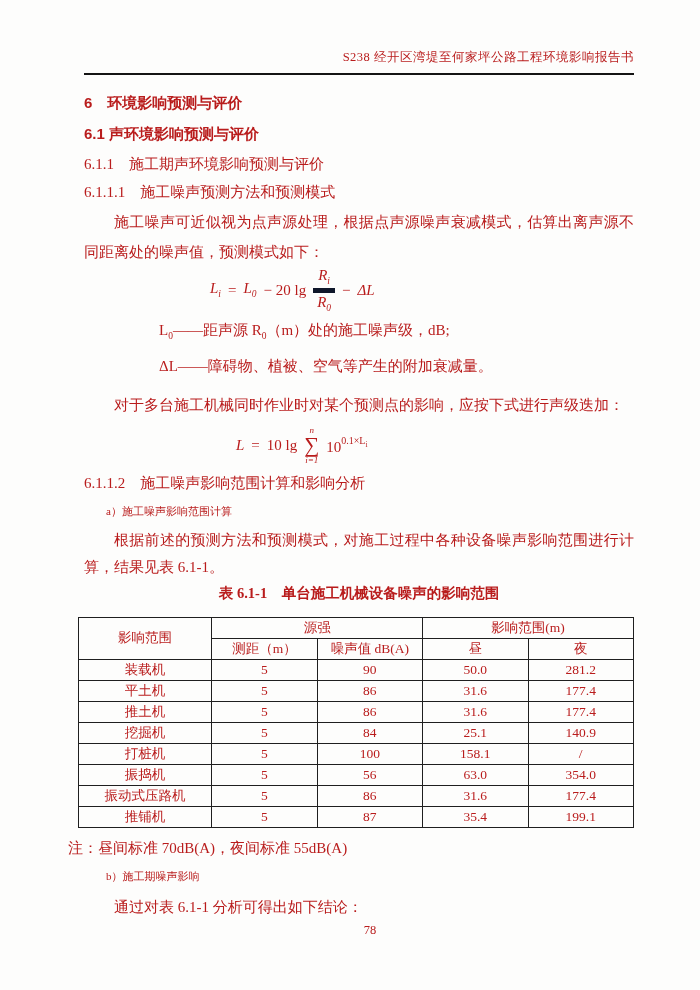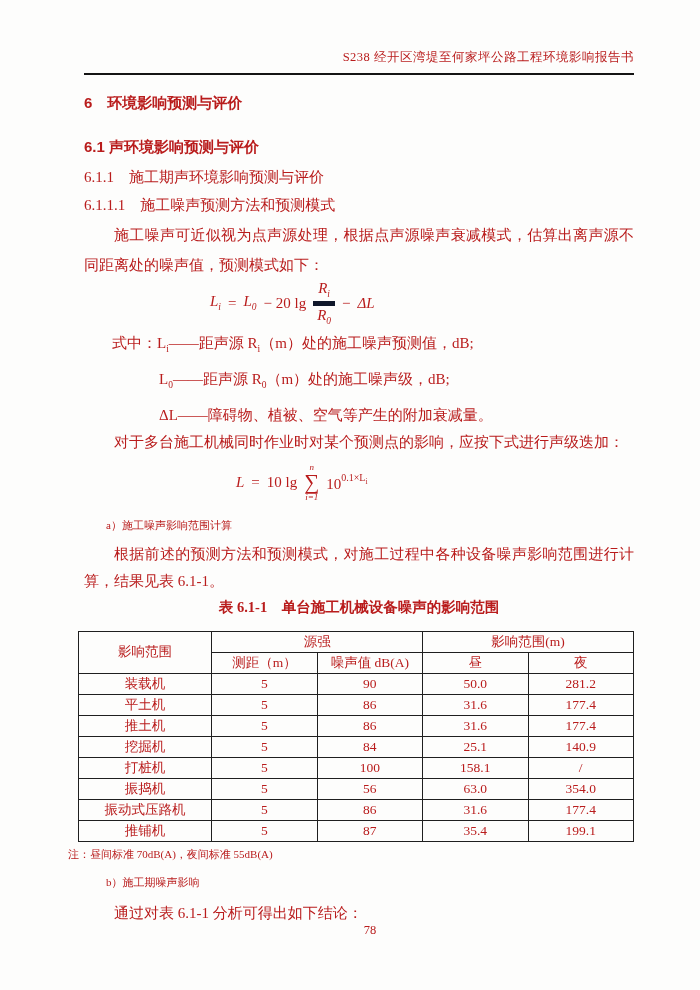--- a/index.html
+++ b/index.html
@@ -21,32 +21,32 @@
     line-height:15px;
     letter-spacing:.5px;
   }
   .header-rule{border:none;border-top:2px solid #141414;margin:8px 0 0 0;}
   
   .h1,.h2{
     font-family:"Liberation Sans","DejaVu Sans",sans-serif;
     font-weight:bold;font-size:15px;line-height:18px;margin:0;
   }
   .h1{margin-top:19px;}
-  .h2{margin-top:26px;}
+  .h2{margin-top:13px;}
   .h3,.h4,.h5{font-weight:normal;font-size:15px;line-height:18px;margin:0;}
   .h3{margin-top:12px;}
   .h4{margin-top:10px;}
   .h5{margin-top:5px;}
   
   .para{
     margin:0;font-size:15px;line-height:30px;
     text-indent:2em;text-align:justify;
   }
   .p1{margin-top:6px;line-height:30px;}
-  .p2{margin-top:0;line-height:25px;}
+  .p2{margin-top:12px;line-height:25px;}
   .p3{margin-top:7px;line-height:27px;}
   .item{margin:0;font-size:11px;line-height:18px;text-indent:2em;}
   .a-item{margin-top:10px;}
   .b-item{margin-top:11px;}
   .p4{margin-top:13px;line-height:18px;}
   
   .formula{
     display:flex;align-items:center;gap:7px;
     font-size:15px;font-style:italic;
   }
@@ -83,22 +83,22 @@
     text-align:center;
   }
   .noise-table th,.noise-table td{
     border:1px solid #1f1f1f;
     font-weight:normal;
     padding:1px 2px;
     height:18px;
     line-height:18px;
   }
   .table-note{
-    margin:4px 0 0 -16px;
-    font-size:11px;line-height:16px;
+    margin:12px 0 0 -16px;
+    font-size:15px;line-height:16px;
   }
   .page-number{
     position:absolute;left:0;right:0;bottom:52px;
     text-align:center;font-size:12.5px;padding-left:40px;
   }
 </style>
 </head>
 <body>
 
 <div class="page">
@@ -121,23 +121,20 @@
       <span class="up">− 20 lg</span>
       <span class="frac">
         <span class="num"><span>R</span><sub>i</sub></span>
         <span class="den"><span>R</span><sub>0</sub></span>
       </span>
       <span class="up">−</span>
       <span>ΔL</span>
     </div>
 
     <div class="defs">
-      <div class="def def1">
-        <span>式中：</span><span>L</span><sub>i</sub><span>——</span><span>距声源 R</span><sub>i</sub><span>（m）处的施工噪声预测值，dB;</span>
-      </div>
       <div class="def def2">
         <span>L</span><sub>0</sub><span>——</span><span>距声源 R</span><sub>0</sub><span>（m）处的施工噪声级，dB;</span>
       </div>
       <div class="def def3">
         <span>ΔL</span><span>——</span><span>障碍物、植被、空气等产生的附加衰减量。</span>
       </div>
     </div>
 
     <p class="para p2">对于多台施工机械同时作业时对某个预测点的影响，应按下式进行声级迭加：</p>
 
@@ -146,20 +143,21 @@
       <span class="up">=</span>
       <span class="up">10 lg</span>
       <span class="sum">
         <span class="sum-top">n</span>
         <span class="sum-sym">∑</span>
         <span class="sum-bot">i=1</span>
       </span>
       <span class="up"><span>10</span><span class="exp"><span>0.1×L</span><sub>i</sub></span></span>
     </div>
 
+    <p class="h5">6.1.1.2　施工噪声影响范围计算和影响分析</p>
 
     <p class="item a-item">a）施工噪声影响范围计算</p>
 
     <p class="para p3">根据前述的预测方法和预测模式，对施工过程中各种设备噪声影响范围进行计算，结果见表 6.1-1。</p>
 
     <p class="table-title">表 6.1-1　单台施工机械设备噪声的影响范围</p>
 
     <table class="noise-table">
       <colgroup>
         <col style="width:24%">

